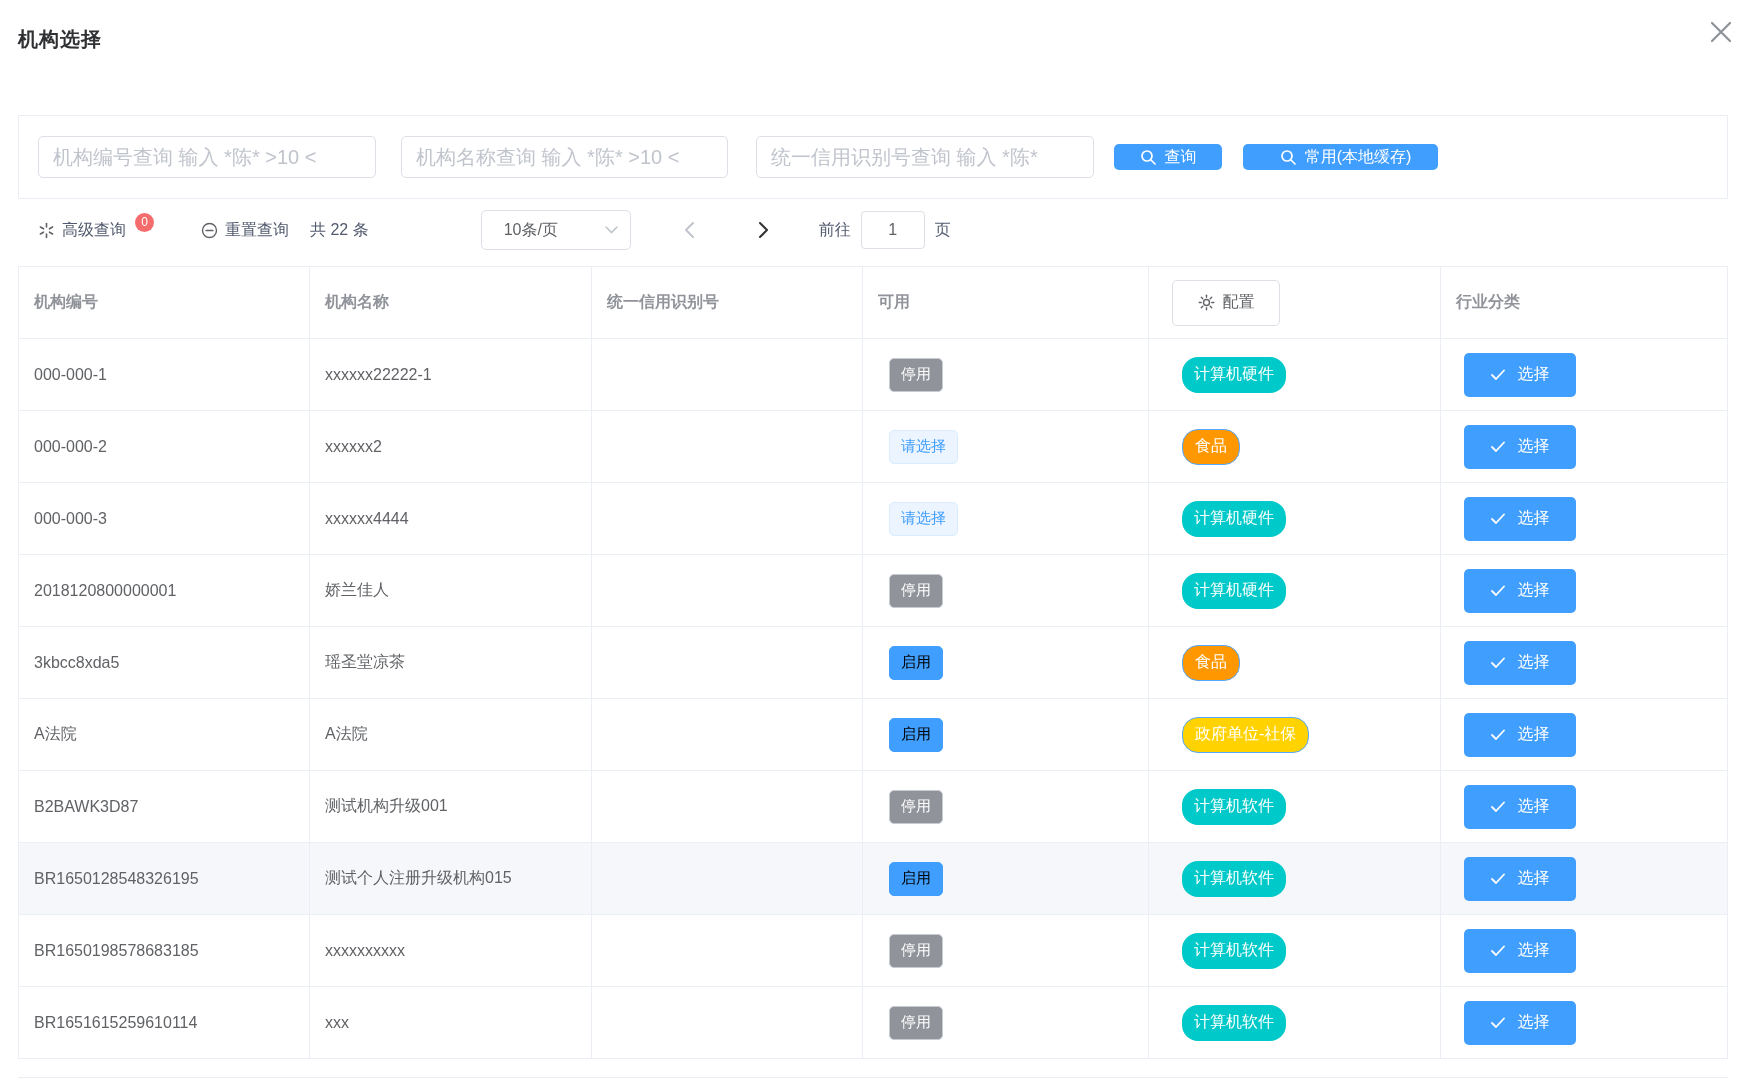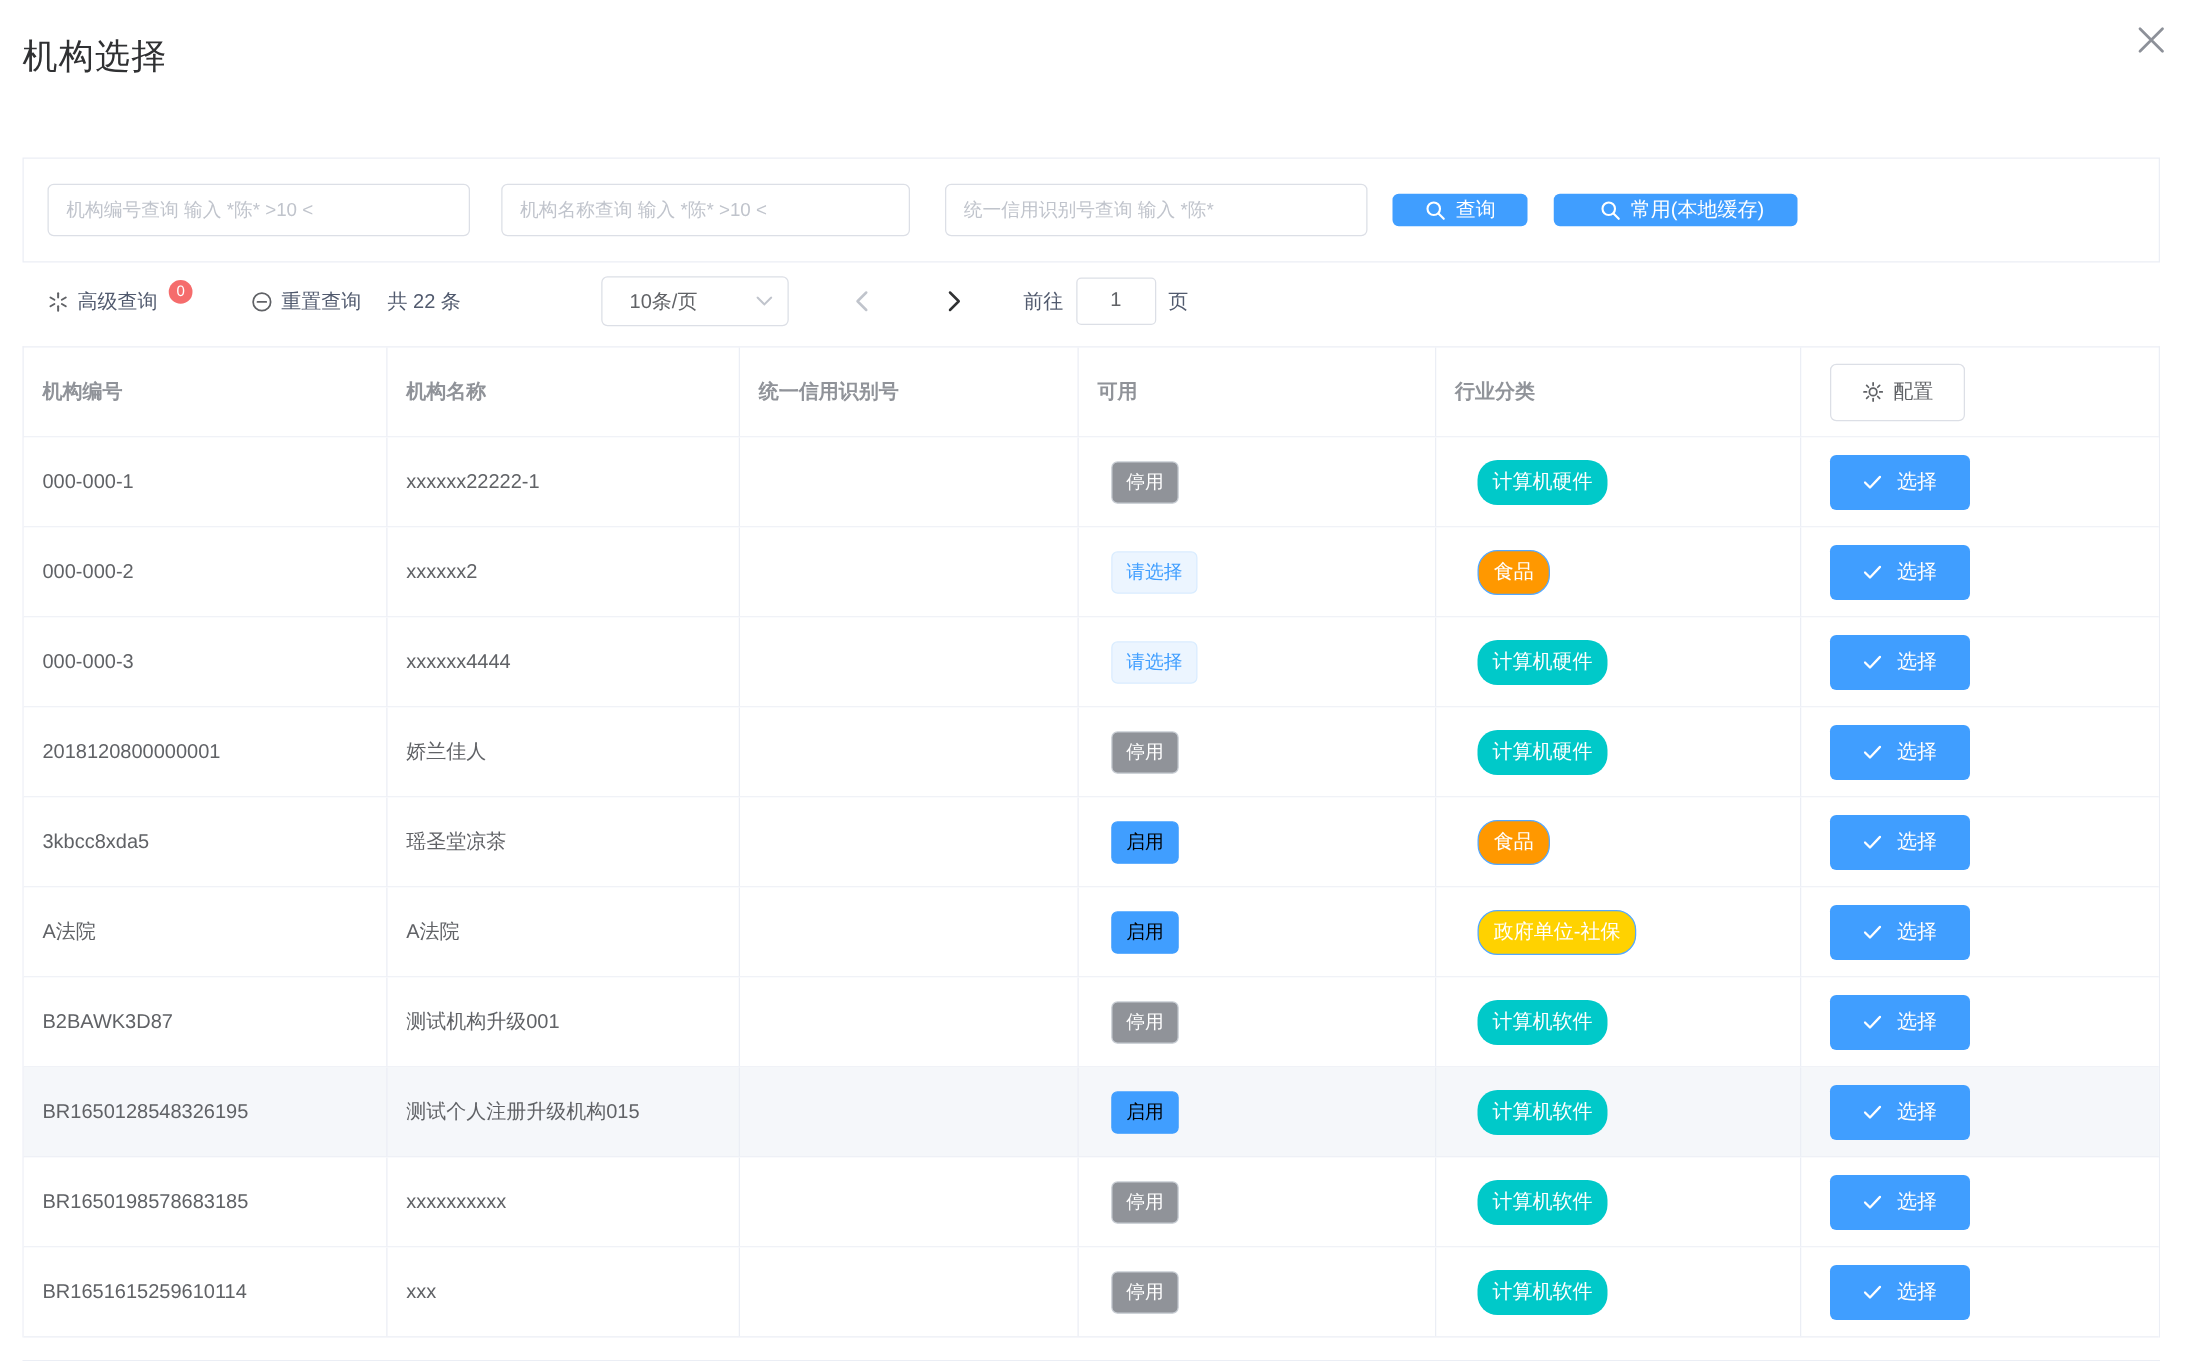--- a/index.html
+++ b/index.html
@@ -2,29 +2,29 @@
 <html><head>
 <meta charset="utf-8">
 <style>
   * { margin:0; padding:0; box-sizing:border-box; }
   html,body { width:1757px; height:1089px; background:#fff; overflow:hidden;
     font-family:"Liberation Sans","DejaVu Sans",sans-serif; }
   .page { position:relative; width:1757px; height:1089px; }
   .inner { width:1710px; margin-left:18px; }
 
   
-  .dlg-title { padding-top:26px; font-size:28px; font-weight:400; color:#303133; letter-spacing:1px; }
+  .dlg-title { padding-top:26px; font-size:20px; font-weight:700; color:#303133; letter-spacing:1px; }
   .close-btn { position:absolute; top:14px; right:18px; width:36px; height:36px; cursor:pointer;
     display:flex; align-items:center; justify-content:center; }
 
   
   .search-box { margin-top:62px; height:84px; border:1px solid #ebeef5;
     display:flex; align-items:center; padding-left:19px; }
   .inp { height:42px; border:1px solid #dcdfe6; border-radius:5px; padding:0 14px;
-    font-size:15px; color:#606266; outline:none; font-family:inherit; }
+    font-size:20px; color:#606266; outline:none; font-family:inherit; }
   .inp::placeholder { color:#c0c4cc; }
   .inp1 { width:338px; }
   .inp2 { width:327px; margin-left:25px; }
   .inp3 { width:338px; margin-left:28px; }
   .btn-primary { height:26px; border:none; border-radius:5px; background:#409eff; color:#fff;
     font-size:16px; display:inline-flex; align-items:center; justify-content:center; gap:8px;
     cursor:pointer; font-family:inherit; }
   .btn-query { width:108px; margin-left:20px; }
   .btn-fav { width:195px; margin-left:21px;padding-left:10px; }
 
@@ -176,41 +176,41 @@
       <input class="goto-input" value="1" style="">
       <span class="goto-unit">页</span>
     </div>
 
     <div class="table">
       <div class="trow thead">
         <div>机构编号</div>
         <div>机构名称</div>
         <div>统一信用识别号</div>
         <div>可用</div>
-        <div>行业分类</div>
         <div>
           <button class="btn-config">
             <span>
               <svg width="17" height="17" viewBox="0 0 17 17">
                 <circle cx="8.5" cy="8.5" r="3" stroke="#606266" stroke-width="1.4" fill="none"></circle>
                 <g stroke="#606266" stroke-width="1.4" stroke-linecap="round">
                   <path d="M8.5 1.2 V3.2"></path>
                     <path d="M8.5 13.8 V15.8"></path>
                   <path d="M1.2 8.5 H3.2"></path>
                     <path d="M13.8 8.5 H15.8"></path>
                   <path d="M3.3 3.3 L4.8 4.8"></path>
                     <path d="M12.2 12.2 L13.7 13.7"></path>
                   <path d="M3.3 13.7 L4.8 12.2"></path>
                     <path d="M12.2 4.8 L13.7 3.3"></path>
                 </g>
               </svg>
             </span>
             <span>配置</span>
           </button>
         </div>
+        <div>行业分类</div>
       </div>
       <div>
   <div class="trow tbody-row">
     <div>000-000-1</div>
     <div>xxxxxx22222-1</div>
     <div></div>
     <div>
               <span class="tag st-disabled">停用</span>
             </div>
     <div>

